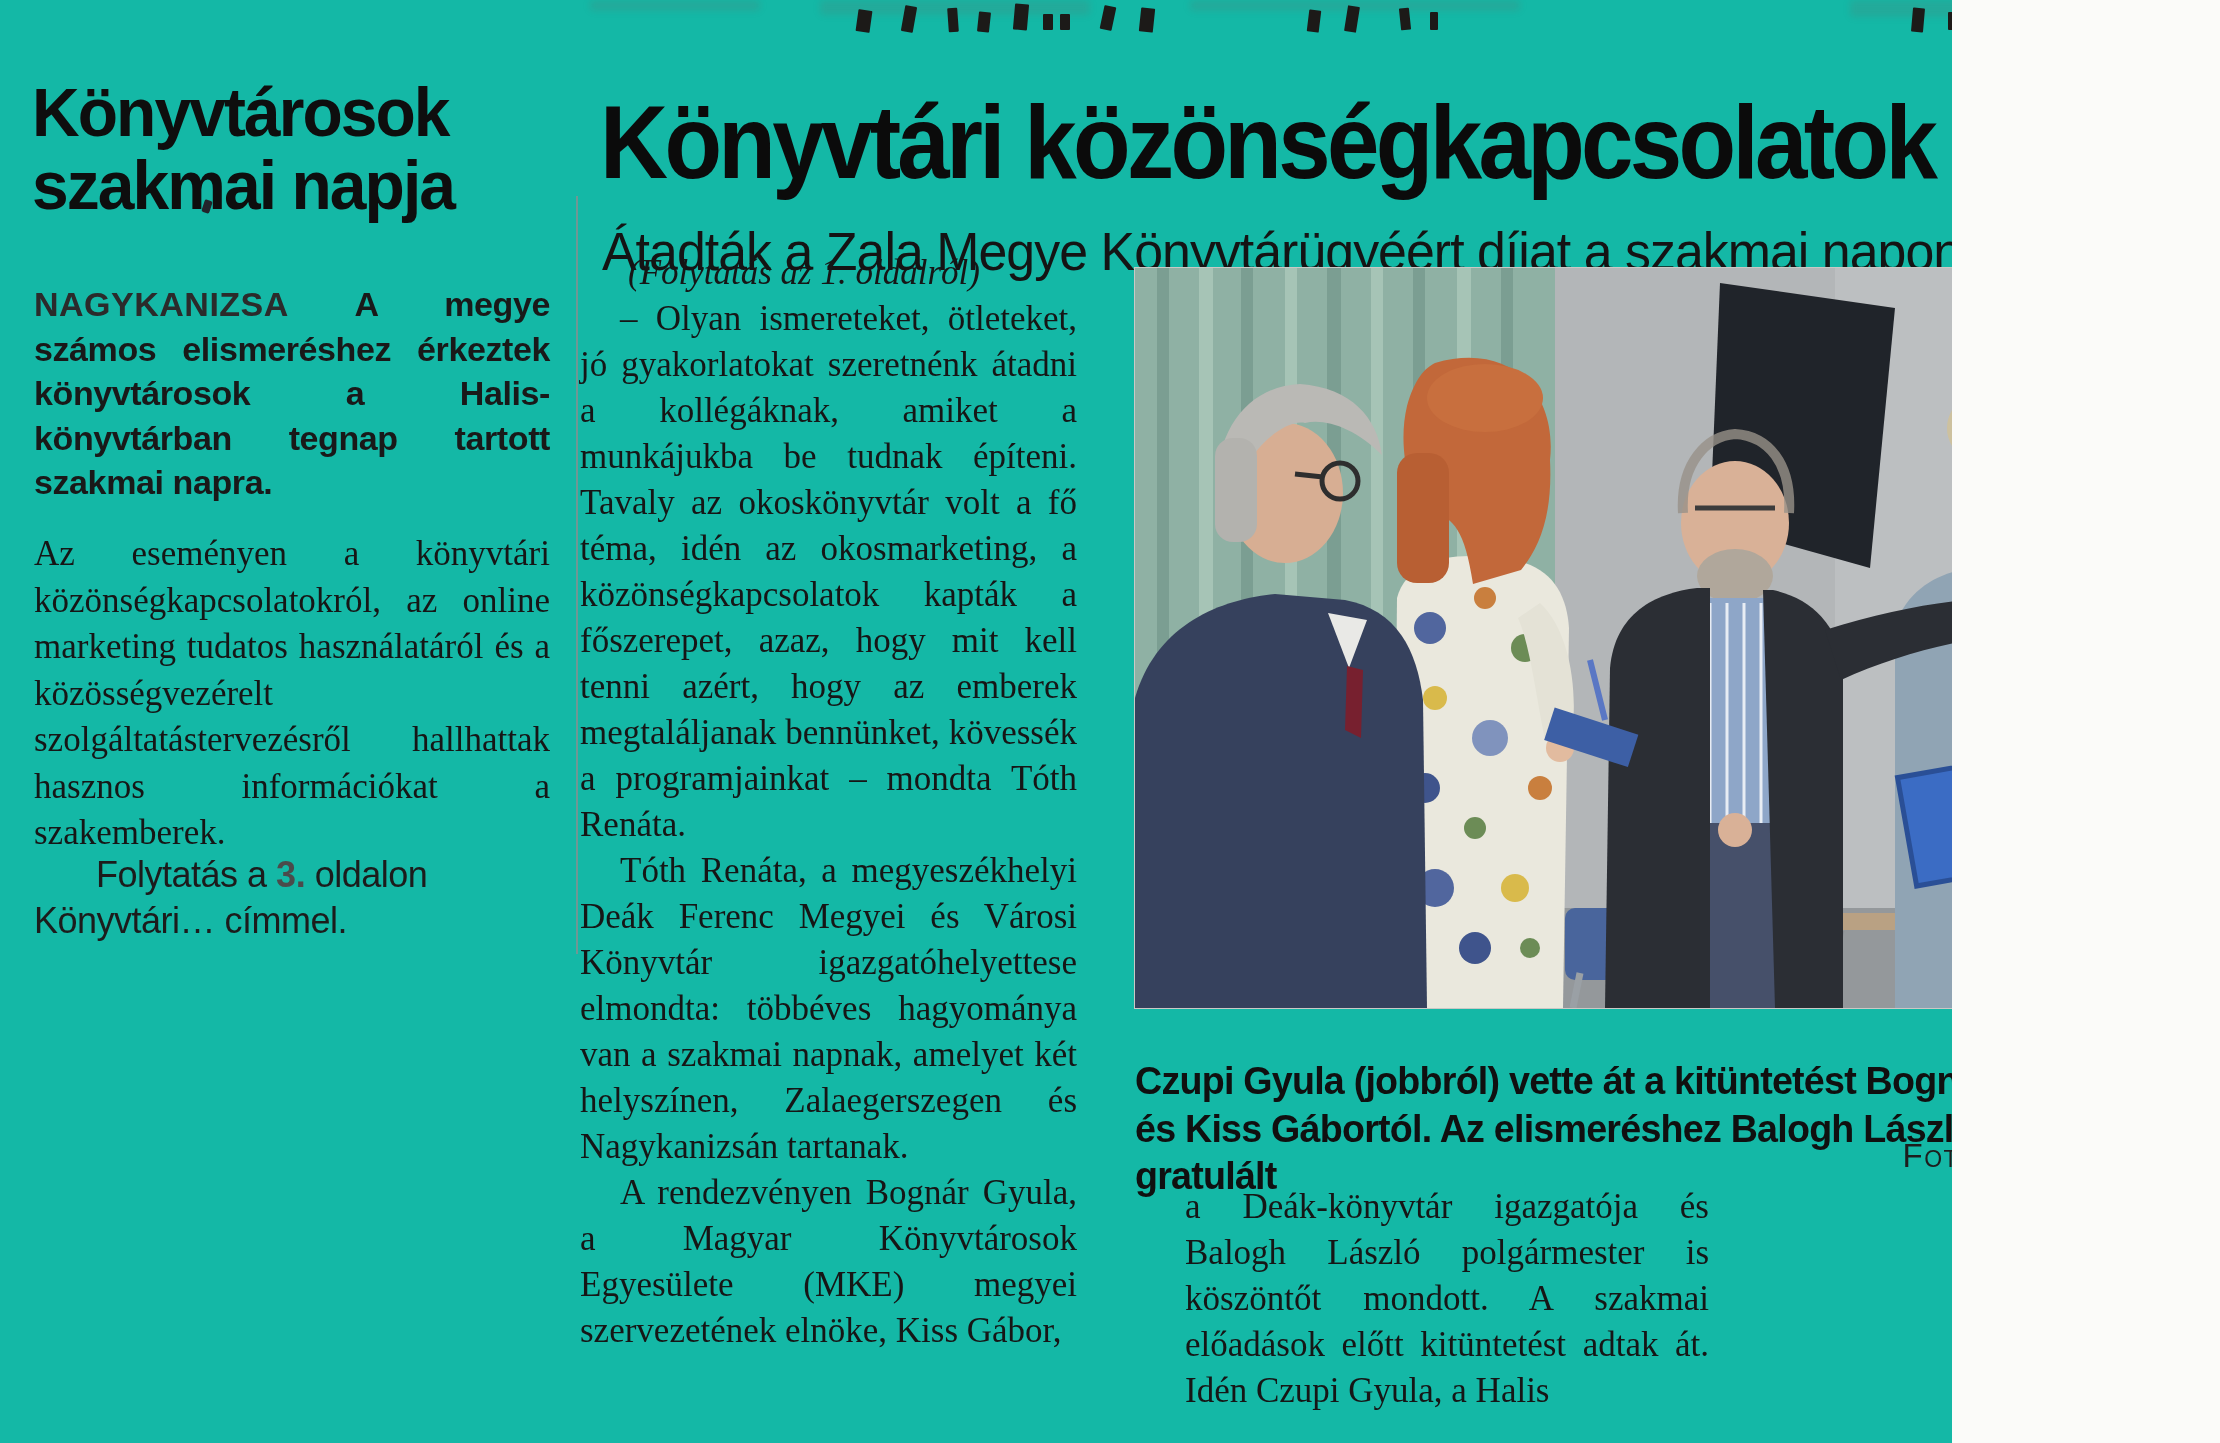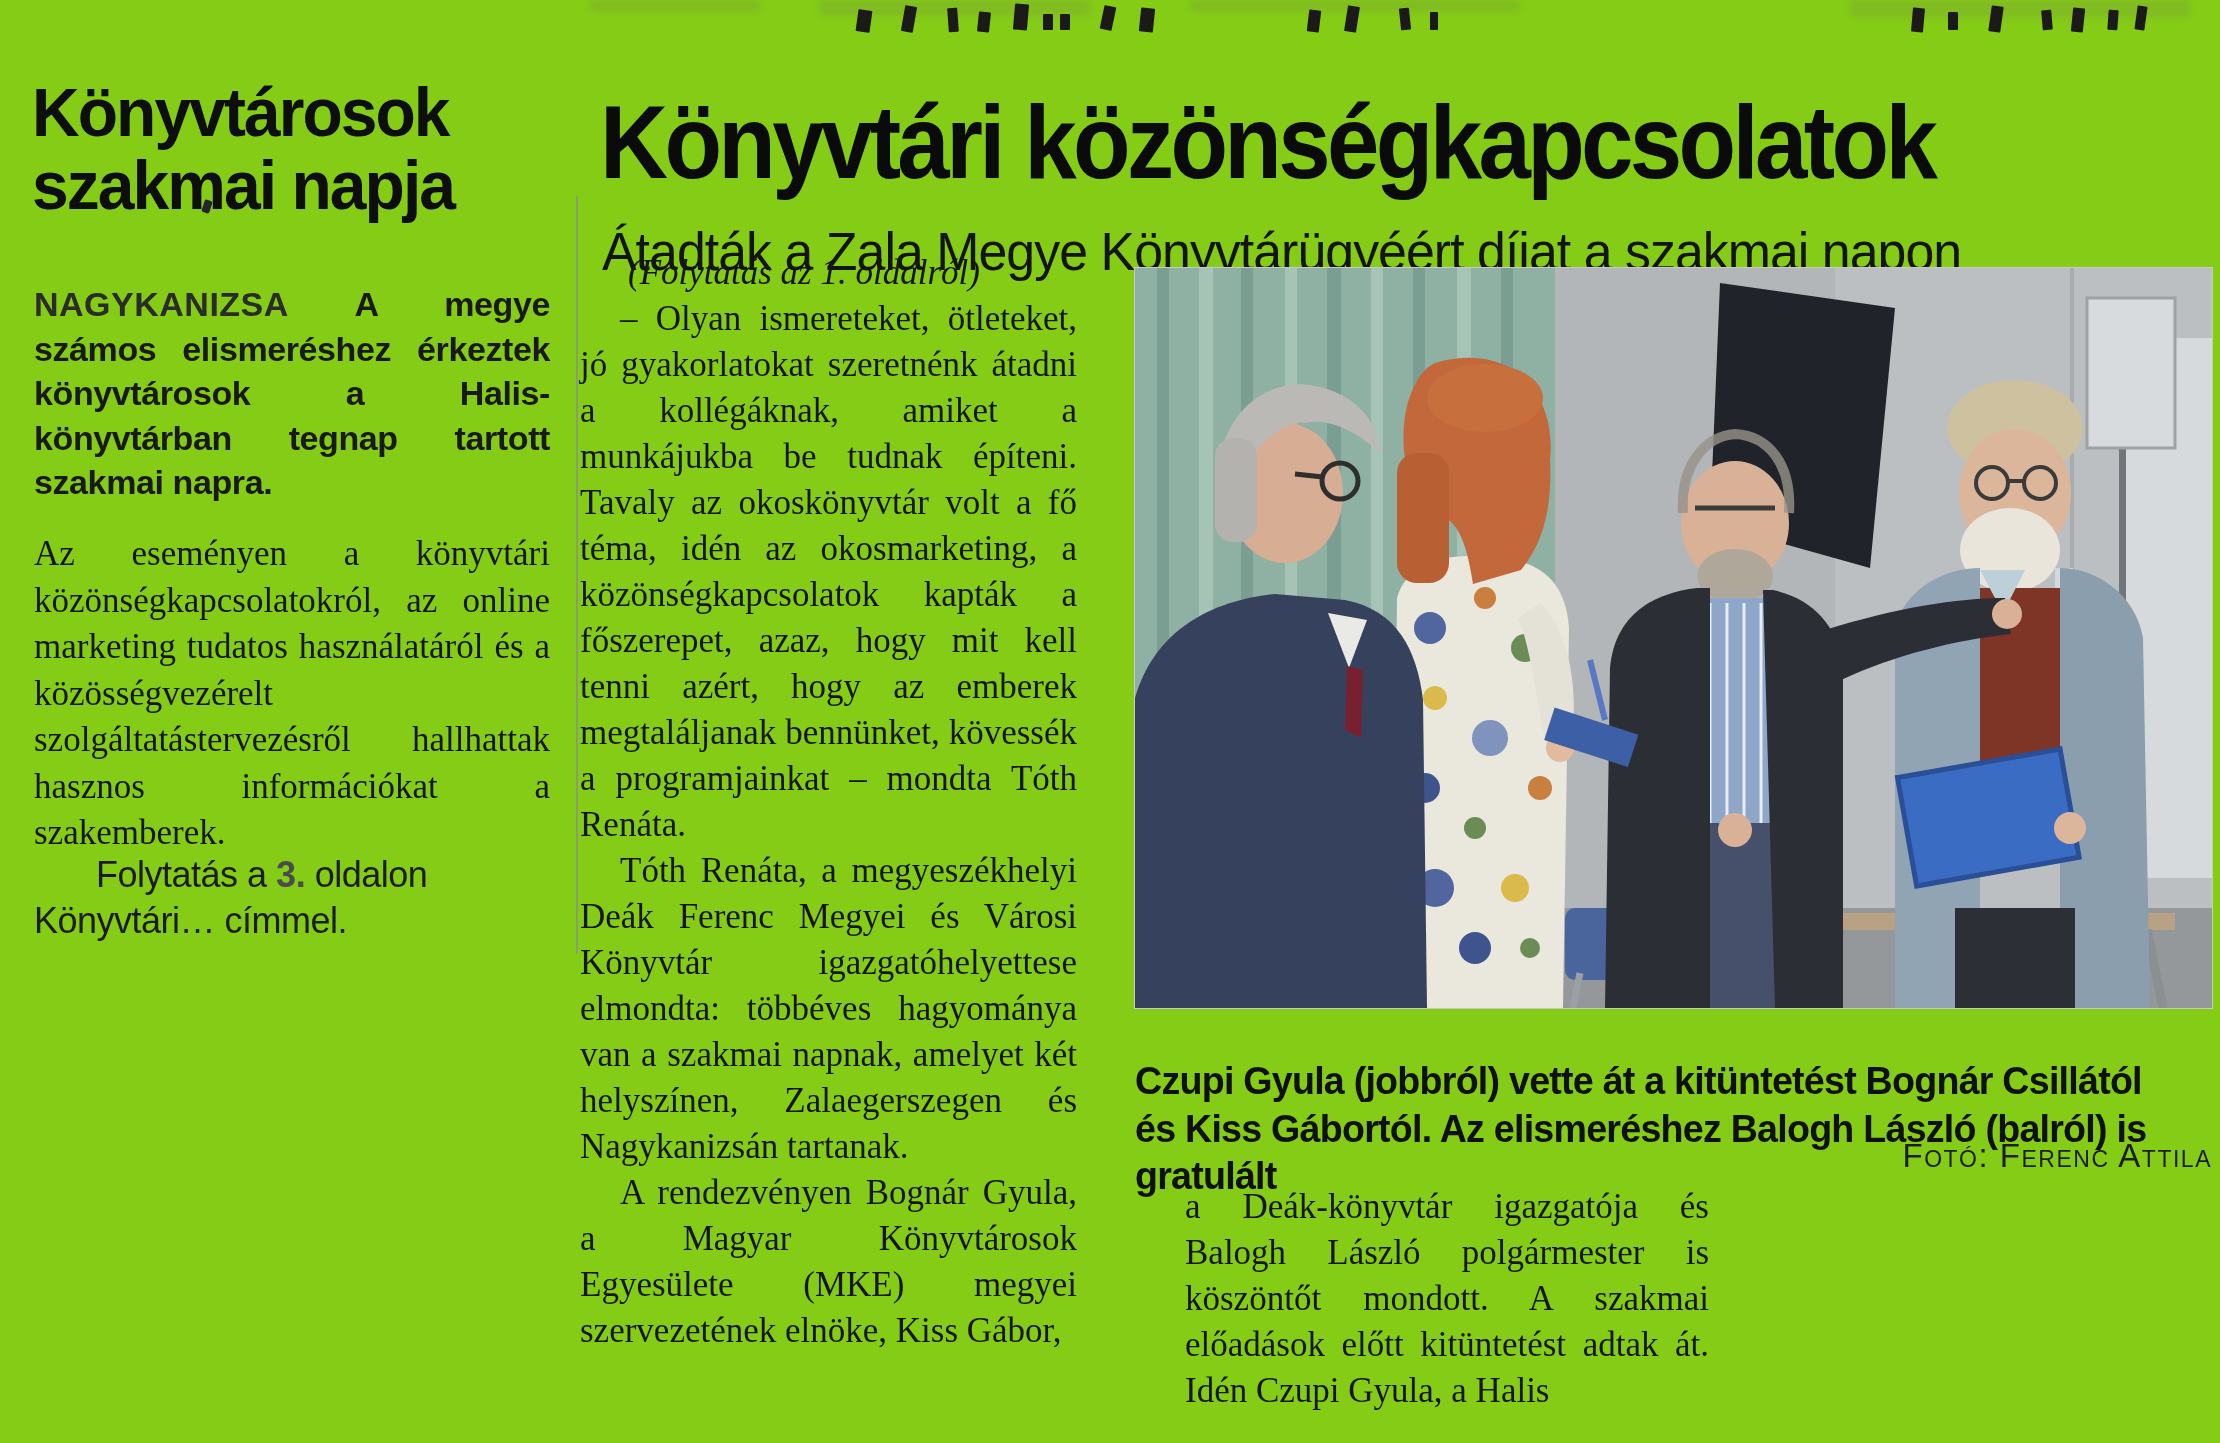--- a/index.html
+++ b/index.html
@@ -1,16 +1,16 @@
 <!DOCTYPE html>
 <html><head>
 <meta charset="utf-8">
 <style>
   html,body{margin:0;padding:0;background:#fbfbf9;}
-  #page{position:relative;width:2220px;height:1443px;background:#84cc16;overflow:hidden;
+  #page{position:relative;width:1952px;height:1443px;background:#14b8a6;overflow:hidden;
         font-family:"Liberation Serif",serif;color:#161616;}
 
   
   .smudge{position:absolute;background:rgba(115,100,92,.16);filter:blur(3px);border-radius:4px;}
   .frag{position:absolute;background:#1c1a18;border-radius:1px;}
 
   
   .lc-head{position:absolute;left:32px;top:20px;width:500px;
            font-family:"Liberation Sans",sans-serif;font-weight:bold;
            font-size:68px;line-height:1.06;letter-spacing:-2px;color:#0e0e0e;

